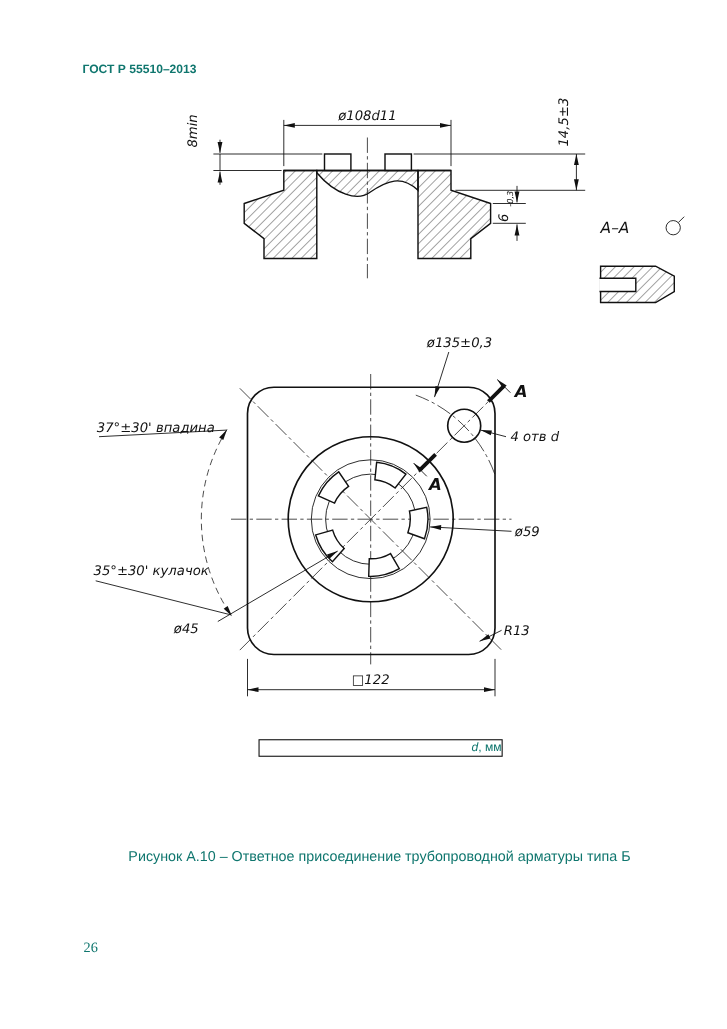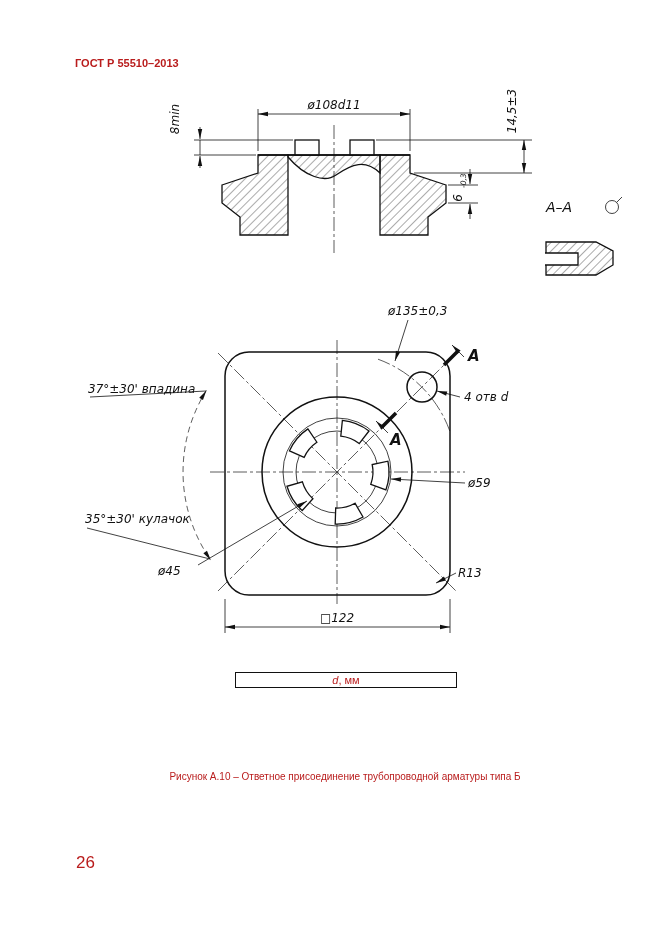--- a/index.html
+++ b/index.html
@@ -1,36 +1,36 @@
 <!DOCTYPE html>
 <html><head>
 <meta charset="utf-8">
 <style>
   html,body{margin:0;padding:0;background:#fff;}
   .page{position:relative;width:661px;height:935px;background:#ffffff;
-        font-family:"Liberation Sans",sans-serif;color:#b91c1c;overflow:hidden;}
+        font-family:"Liberation Sans",sans-serif;color:#0f766e;overflow:hidden;}
   .doc-code{position:absolute;left:75px;top:57px;font-size:11px;font-weight:bold;}
-  .caption{position:absolute;left:45px;top:771px;width:600px;text-align:center;font-size:10px;}
-  .page-num{position:absolute;left:76px;top:853px;font-size:17px;}
+  .caption{position:absolute;left:45px;top:771px;width:600px;text-align:center;font-size:13px;}
+  .page-num{position:absolute;left:76px;top:853px;font-size:13px;font-family:Liberation Serif, serif;}
   svg{position:absolute;overflow:visible;}
   .svg-sec{left:160px;top:85px;}
   .svg-aa{left:540px;top:185px;}
   .svg-plan{left:60px;top:295px;}
   .thick{stroke:#111;stroke-width:1.5;fill:none;}
   .solid{stroke:#111;stroke-width:1.3;}
   .thin{stroke:#111;stroke-width:0.8;fill:none;}
   .cl{stroke:#333;stroke-width:0.8;fill:none;stroke-dasharray:14 3 3 3;}
   .dash{stroke:#333;stroke-width:0.8;fill:none;stroke-dasharray:6 4;}
   .sect{stroke:#111;stroke-width:3.5;fill:none;}
   .dimtext{font:italic 12px "DejaVu Sans",sans-serif;fill:#111;}
   .dimtext-sm{font:italic 7.5px "DejaVu Sans",sans-serif;fill:#111;}
   .seclabel{font:italic bold 15px "DejaVu Sans",sans-serif;fill:#111;}
   .aalabel{font:italic 14px "DejaVu Sans",sans-serif;fill:#111;}
   .dtable{position:absolute;left:235px;top:672px;width:220px;border:1px solid #111;
-          font-size:11px;text-align:center;}
+          font-size:11px;text-align:right;}
   .trow{display:flex;border-top:1px solid #111;}
   .trow:first-child{border-top:none;}
   .trow.head{display:block;padding:1px 0;}
   .tcell{flex:1;border-left:1px solid #111;padding:1px 0;}
   .tcell:first-child{border-left:none;}
 </style>
 </head>
 <body>
 
 <div class="page">

